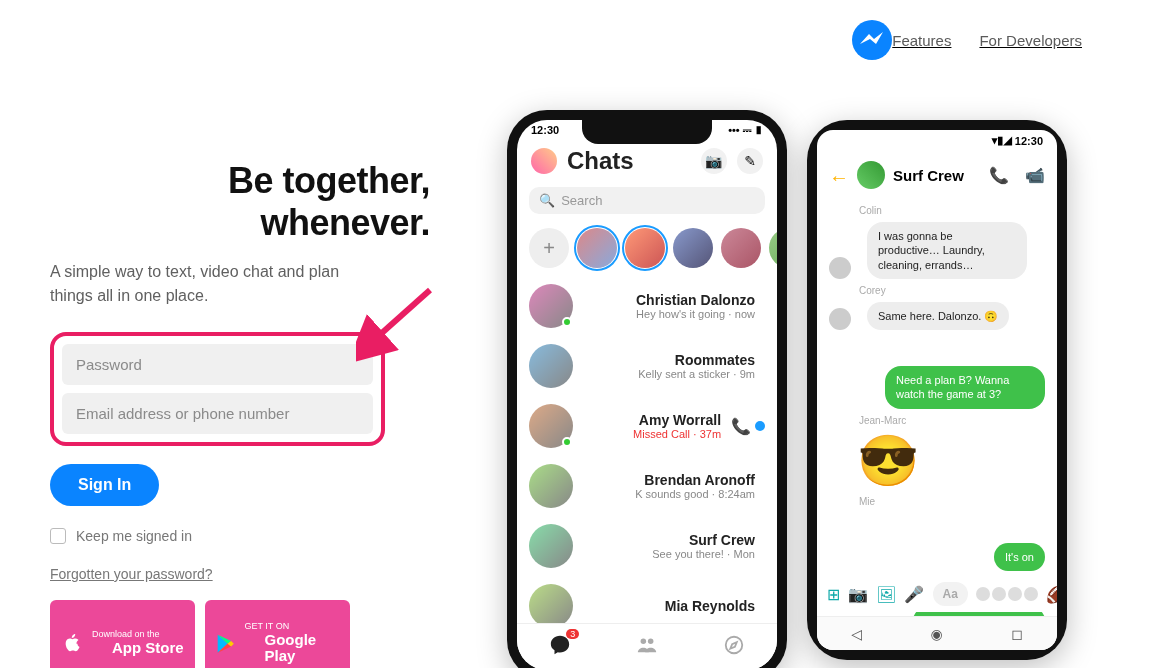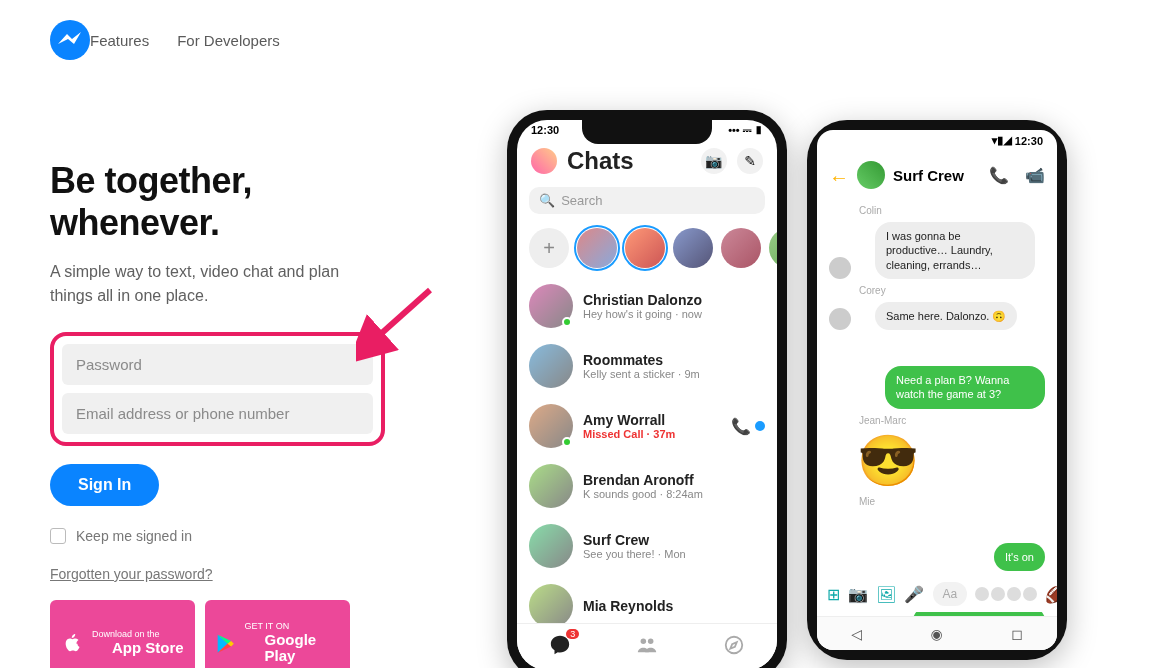--- a/index.html
+++ b/index.html
@@ -1,25 +1,25 @@
 <!DOCTYPE html>
 <html><head>
 <meta charset="utf-8">
 <style>
 * { box-sizing: border-box; margin: 0; padding: 0; }
 body { font-family: -apple-system, BlinkMacSystemFont, "Segoe UI", Helvetica, Arial, sans-serif; background: #fff; width: 1154px; height: 668px; position: relative; overflow: hidden; }
 
-.header { display: flex; justify-content: flex-start; align-items: center; padding: 20px 50px 20px 50px; }
+.header { display: flex; justify-content: flex-end; align-items: center; padding: 20px 72px 20px 50px; text-decoration: underline; }
 .logo { width: 40px; height: 40px; }
 .nav { display: flex; gap: 28px; }
 .nav a { color: #5a5a5a; text-decoration: none; font-size: 15px; }
 
 .main { display: flex; padding: 0 50px; gap: 40px; align-items: flex-start; }
 .left { flex: 0 0 380px; padding-top: 80px; }
-.heading { font-size: 36px; font-weight: 800; color: #111; margin-bottom: 16px; letter-spacing: -0.5px; }
+.heading { font-size: 36px; font-weight: 800; color: #111; margin-bottom: 16px; letter-spacing: -0.5px; text-align: right; }
 .subtitle { font-size: 16px; color: #606060; line-height: 1.5; margin-bottom: 24px; max-width: 320px; }
 
 .form-box { border: 4px solid #e91e63; border-radius: 16px; padding: 8px 8px; margin-bottom: 18px; width: 335px; position: relative; }
 .form-box input { display: block; width: 100%; background: #f0f0f0; border: none; border-radius: 6px; padding: 12px 14px; font-size: 15px; color: #333; margin-bottom: 8px; outline: none; }
 .form-box input:last-child { margin-bottom: 0; }
 .form-box input::placeholder { color: #8a8a8a; }
 
 .arrow { position: absolute; top: -52px; right: -55px; width: 80px; height: 80px; pointer-events: none; }
 
 .signin-btn { background: #0a84ff; color: #fff; border: none; border-radius: 24px; padding: 12px 28px; font-size: 16px; font-weight: 600; cursor: pointer; margin-bottom: 22px; text-align: center; }
@@ -60,55 +60,55 @@
 
 .search { margin: 6px 12px; background: #f1f1f1; border-radius: 10px; padding: 6px 10px; font-size: 13px; color: #999; display: flex; align-items: center; gap: 6px; }
 
 .stories { display: flex; gap: 8px; padding: 8px 12px; overflow: hidden; }
 .story { width: 40px; height: 40px; border-radius: 50%; position: relative; flex-shrink: 0; }
 .story.add { background: #eee; display:flex; align-items:center; justify-content:center; color:#888; font-size:20px; }
 .story.ring::before { content:''; position:absolute; inset:-3px; border:2px solid #1a9cff; border-radius:50%; }
 .story .img { width:100%; height:100%; border-radius:50%; background: linear-gradient(135deg,#d88,#8ad); }
 
 .chat-list { padding: 0 12px; }
-.chat-row { display: flex; align-items: center; gap: 10px; padding: 8px 0; }
+.chat-row { display: flex; align-items: center; gap: 10px; padding: 8px 0; text-align: right; }
 .chat-avatar { width: 44px; height: 44px; border-radius: 50%; background: linear-gradient(135deg,#9bc,#cb9); position: relative; flex-shrink: 0; }
 .chat-avatar .dot { position:absolute; bottom:1px; right:1px; width:10px; height:10px; background:#3c3; border:2px solid #fff; border-radius:50%; }
 .chat-info { flex: 1; min-width: 0; }
 .chat-name { font-size: 14px; font-weight: 700; color: #222; }
 .chat-sub { font-size: 11px; color: #888; white-space: nowrap; overflow: hidden; text-overflow: ellipsis; }
-.chat-sub.missed { color: #e33; font-weight: 700; }
+.chat-sub.missed { color: #e33; font-weight: 400; }
 .chat-side { display:flex; align-items:center; gap:4px; }
 .chat-side .unread { width:10px; height:10px; background:#1a9cff; border-radius:50%; }
 
 .tabbar { position: absolute; bottom: 0; left: 0; right: 0; display: flex; justify-content: space-around; padding: 8px 0 12px; background: #fff; border-top: 1px solid #eee; }
 .tabbar .tab { width: 26px; height: 26px; position: relative; display:flex; align-items:center; justify-content:center; color:#888; }
 .tabbar .tab.active { color:#222; }
 .badge { position:absolute; top:-3px; right:-6px; background:#e33; color:#fff; font-size:9px; border-radius:8px; padding:0 4px; }
 
 
 .android-hdr { display: flex; align-items: center; padding: 10px 12px; gap: 8px; }
 .back-arrow { color: #ffb300; font-size: 20px; }
 .conv-avatar { width: 28px; height: 28px; border-radius: 50%; background: linear-gradient(45deg,#6c6,#393); }
 .conv-title { font-weight: 700; font-size: 15px; flex: 1; }
 .hdr-action { color: #ffb300; font-size: 16px; margin-left: 8px; }
 
 .msgs { padding: 6px 12px; display: flex; flex-direction: column; gap: 6px; }
 .sender-label { font-size: 10px; color: #aaa; margin-left: 30px; }
-.msg-row { display: flex; align-items: flex-end; gap: 24px; }
+.msg-row { display: flex; align-items: flex-end; gap: 16px; }
 .msg-row.right { justify-content: flex-end; }
 .msg-avatar { width: 22px; height: 22px; border-radius: 50%; background: #ccc; flex-shrink: 0; }
 .bubble { border-radius: 16px; padding: 7px 11px; font-size: 11px; max-width: 160px; line-height: 1.3; }
 .bubble.grey { background: #ededed; color: #222; }
 .bubble.green { background: #3fc14a; color: #fff; }
 .emoji-big { font-size: 50px; margin-left: 28px; }
 
 .composer { position: absolute; bottom: 38px; left: 0; right: 0; display: flex; align-items: center; padding: 6px 10px; gap: 8px; background:#fff; }
 .comp-icon { color: #1aa; font-size: 16px; }
-.comp-input { flex: 1; background: #f2f2f2; border-radius: 16px; padding: 5px 10px; font-size: 12px; color: #aaa; }
+.comp-input { flex: 1; background: #f2f2f2; border-radius: 16px; padding: 5px 10px; font-size: 12px; color: #aaa; font-weight: bold; }
 .comp-emojis { display:flex; gap:2px; }
 .comp-emoji { width:14px; height:14px; border-radius:50%; background:#ddd; }
 
 .android-nav { position:absolute; bottom:0; left:0; right:0; height:34px; display:flex; justify-content:space-around; align-items:center; background:#fafafa; border-top:1px solid #eee; color:#555; font-size:14px; }
 
 </style>
 </head>
 <body>
 
 <div class="header">

